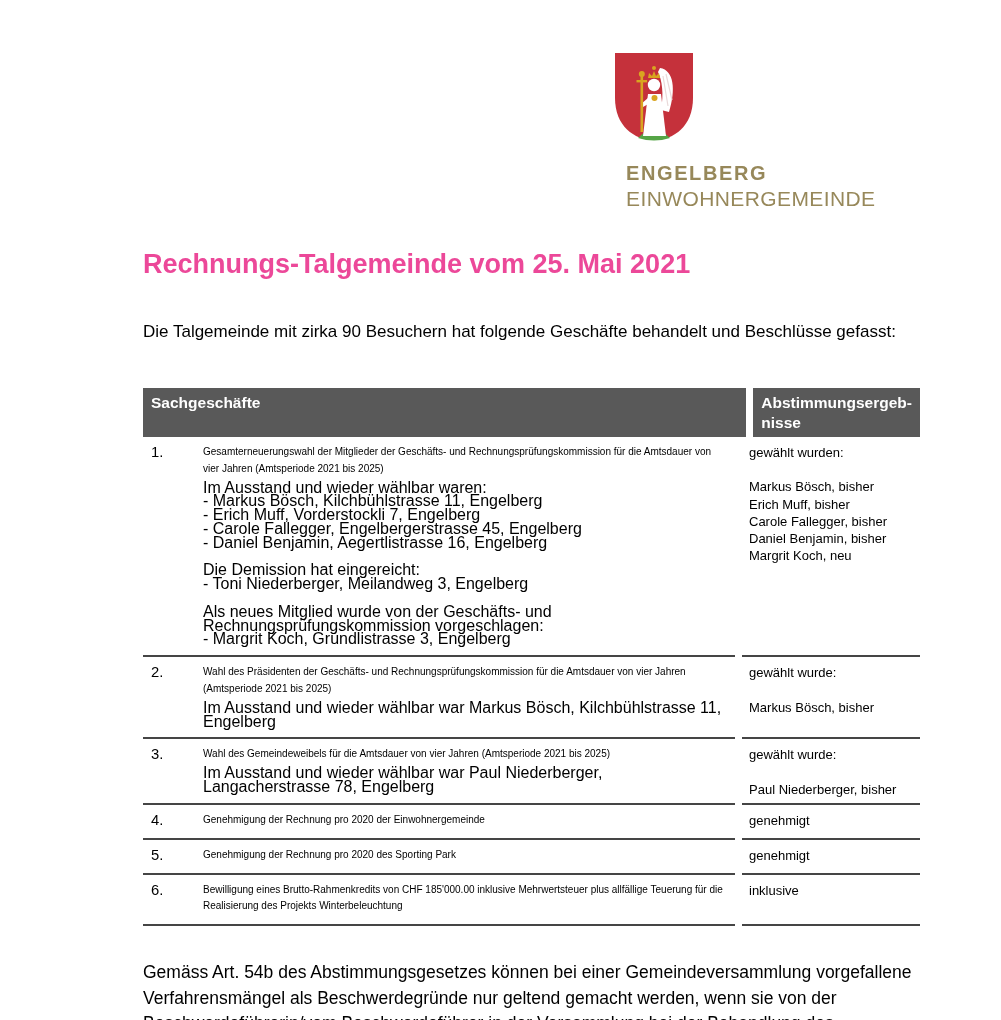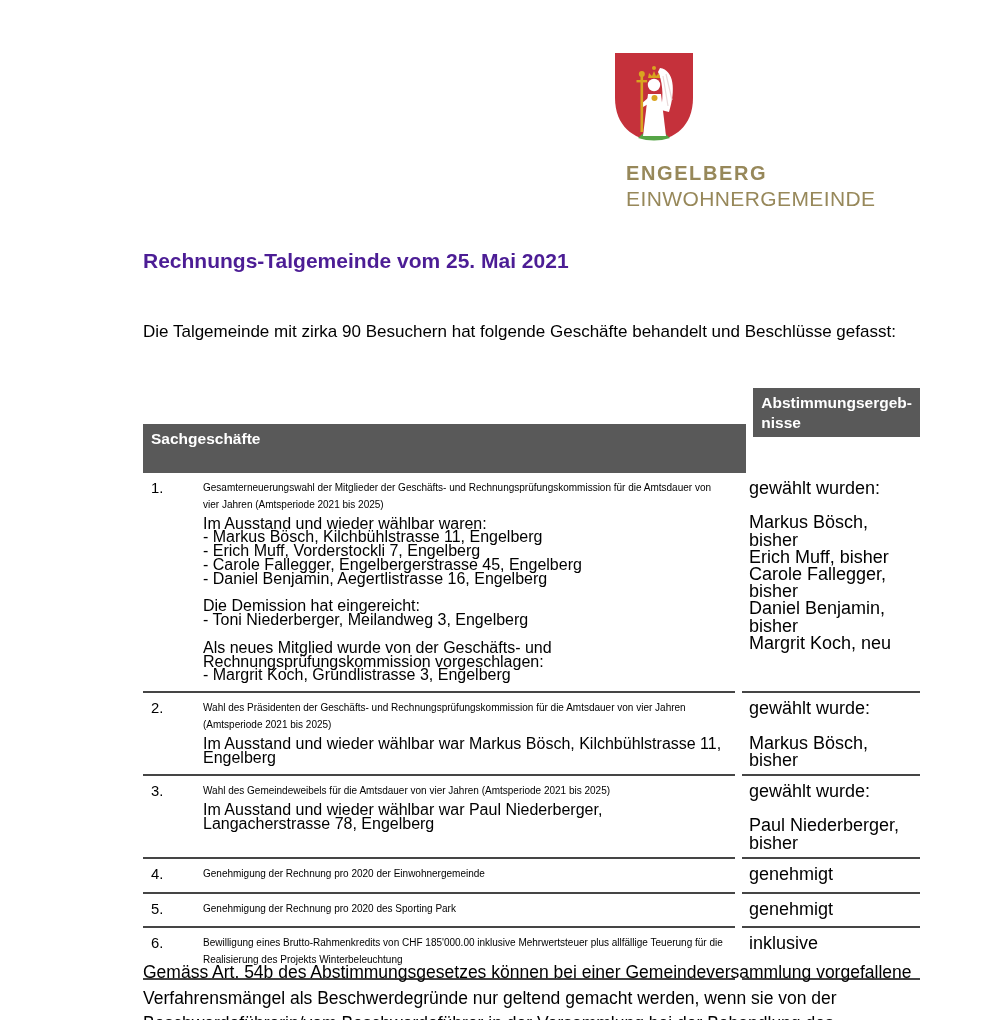--- a/index.html
+++ b/index.html
@@ -15,49 +15,49 @@
   }
 
   
   .logo { position: absolute; left: 612px; top: 50px; display: flex; flex-direction: column; }
   .shield { width: 84px; height: 93px; flex-shrink: 0; }
   .brand { margin-left: 14px; padding-top: 17px; color: #97885a; }
   .brand-1 { font-size: 20px; font-weight: bold; letter-spacing: 1.6px; line-height: 26px; white-space: nowrap; }
   .brand-2 { font-size: 21px; font-weight: normal; letter-spacing: 0.4px; line-height: 26px; white-space: nowrap; }
 
   
-  .doc-title { position: absolute; left: 143px; top: 249px; font-size: 21px; font-weight: bold; color: #4c1d95; }
+  .doc-title { position: absolute; left: 143px; top: 249px; font-size: 27px; font-weight: bold; color: #ec4899; }
   .intro { position: absolute; left: 143px; top: 320px; width: 772px; font-size: 17px; line-height: 24.5px; color: #000; }
   .closing { position: absolute; left: 143px; top: 960px; width: 775px; font-size: 17.5px; line-height: 25.5px; color: #000; }
 
   
   .dec-table { position: absolute; left: 143px; top: 388px; width: 777px; }
   .thead { display: flex; }
   .th {
     background: #595959; color: #ffffff; font-weight: bold;
     font-size: 15.5px; line-height: 20px;
     padding: 5px 8px; height: 49px; box-sizing: border-box;
     white-space: pre-line;
   }
-  .th-left { width: 704px; margin-top: 36px; }
+  .th-left { width: 704px; }
   .th-right { width: 178px; }
   .col-gap { width: 7px; flex-shrink: 0; background: #ffffff; }
 
   .trow { display: flex; }
   .cell-left {
     width: 592px; box-sizing: border-box;
     border-bottom: 2px solid #454545;
     padding: 7px 8px 9px 8px;
     display: flex;
   }
   .cell-right {
     width: 178px; box-sizing: border-box;
     border-bottom: 2px solid #454545;
     padding: 7px 4px 5px 7px;
-    font-size: 18px; line-height: 17.2px;
+    font-size: 13px; line-height: 17.2px;
     white-space: pre-line; color: #000;
   }
   .row-num { width: 52px; flex-shrink: 0; font-size: 14.8px; line-height: 16.8px; color: #000; }
   .row-body { flex: 1; min-width: 0; }
   .row-main { font-size: 10px; line-height: 16.8px; color: #000; }
   .row-details { font-size: 16px; line-height: 13.8px; margin-top: 3px; white-space: pre-line; color: #000; }
 </style>
 </head>
 <body>
 

